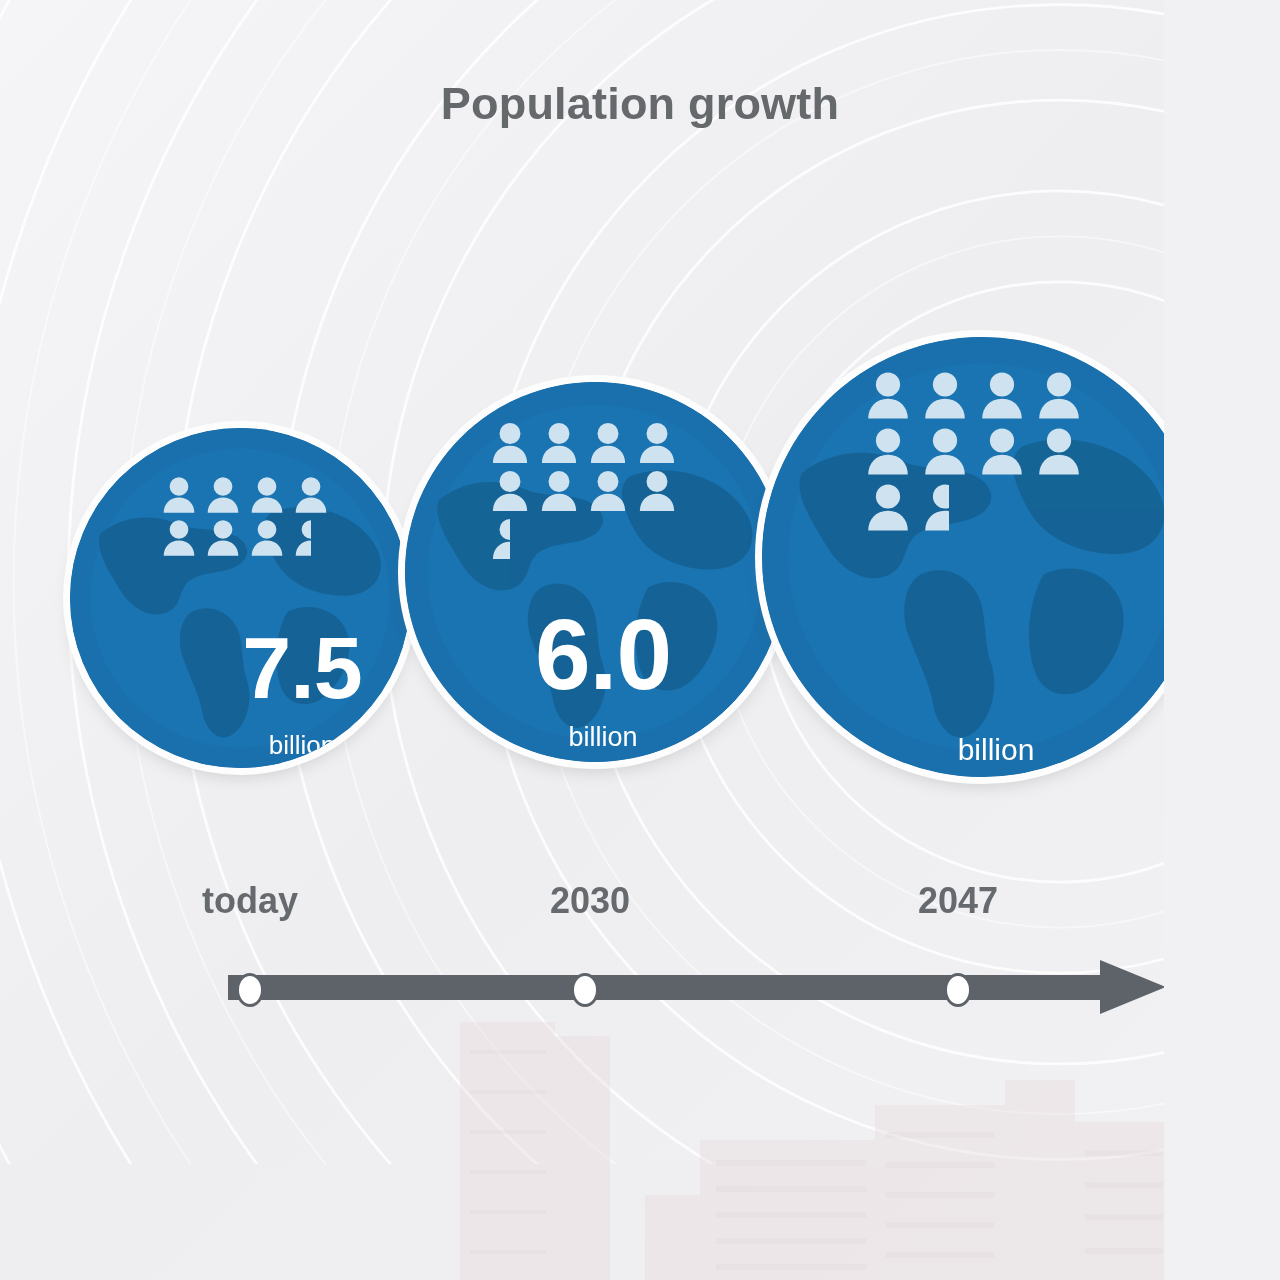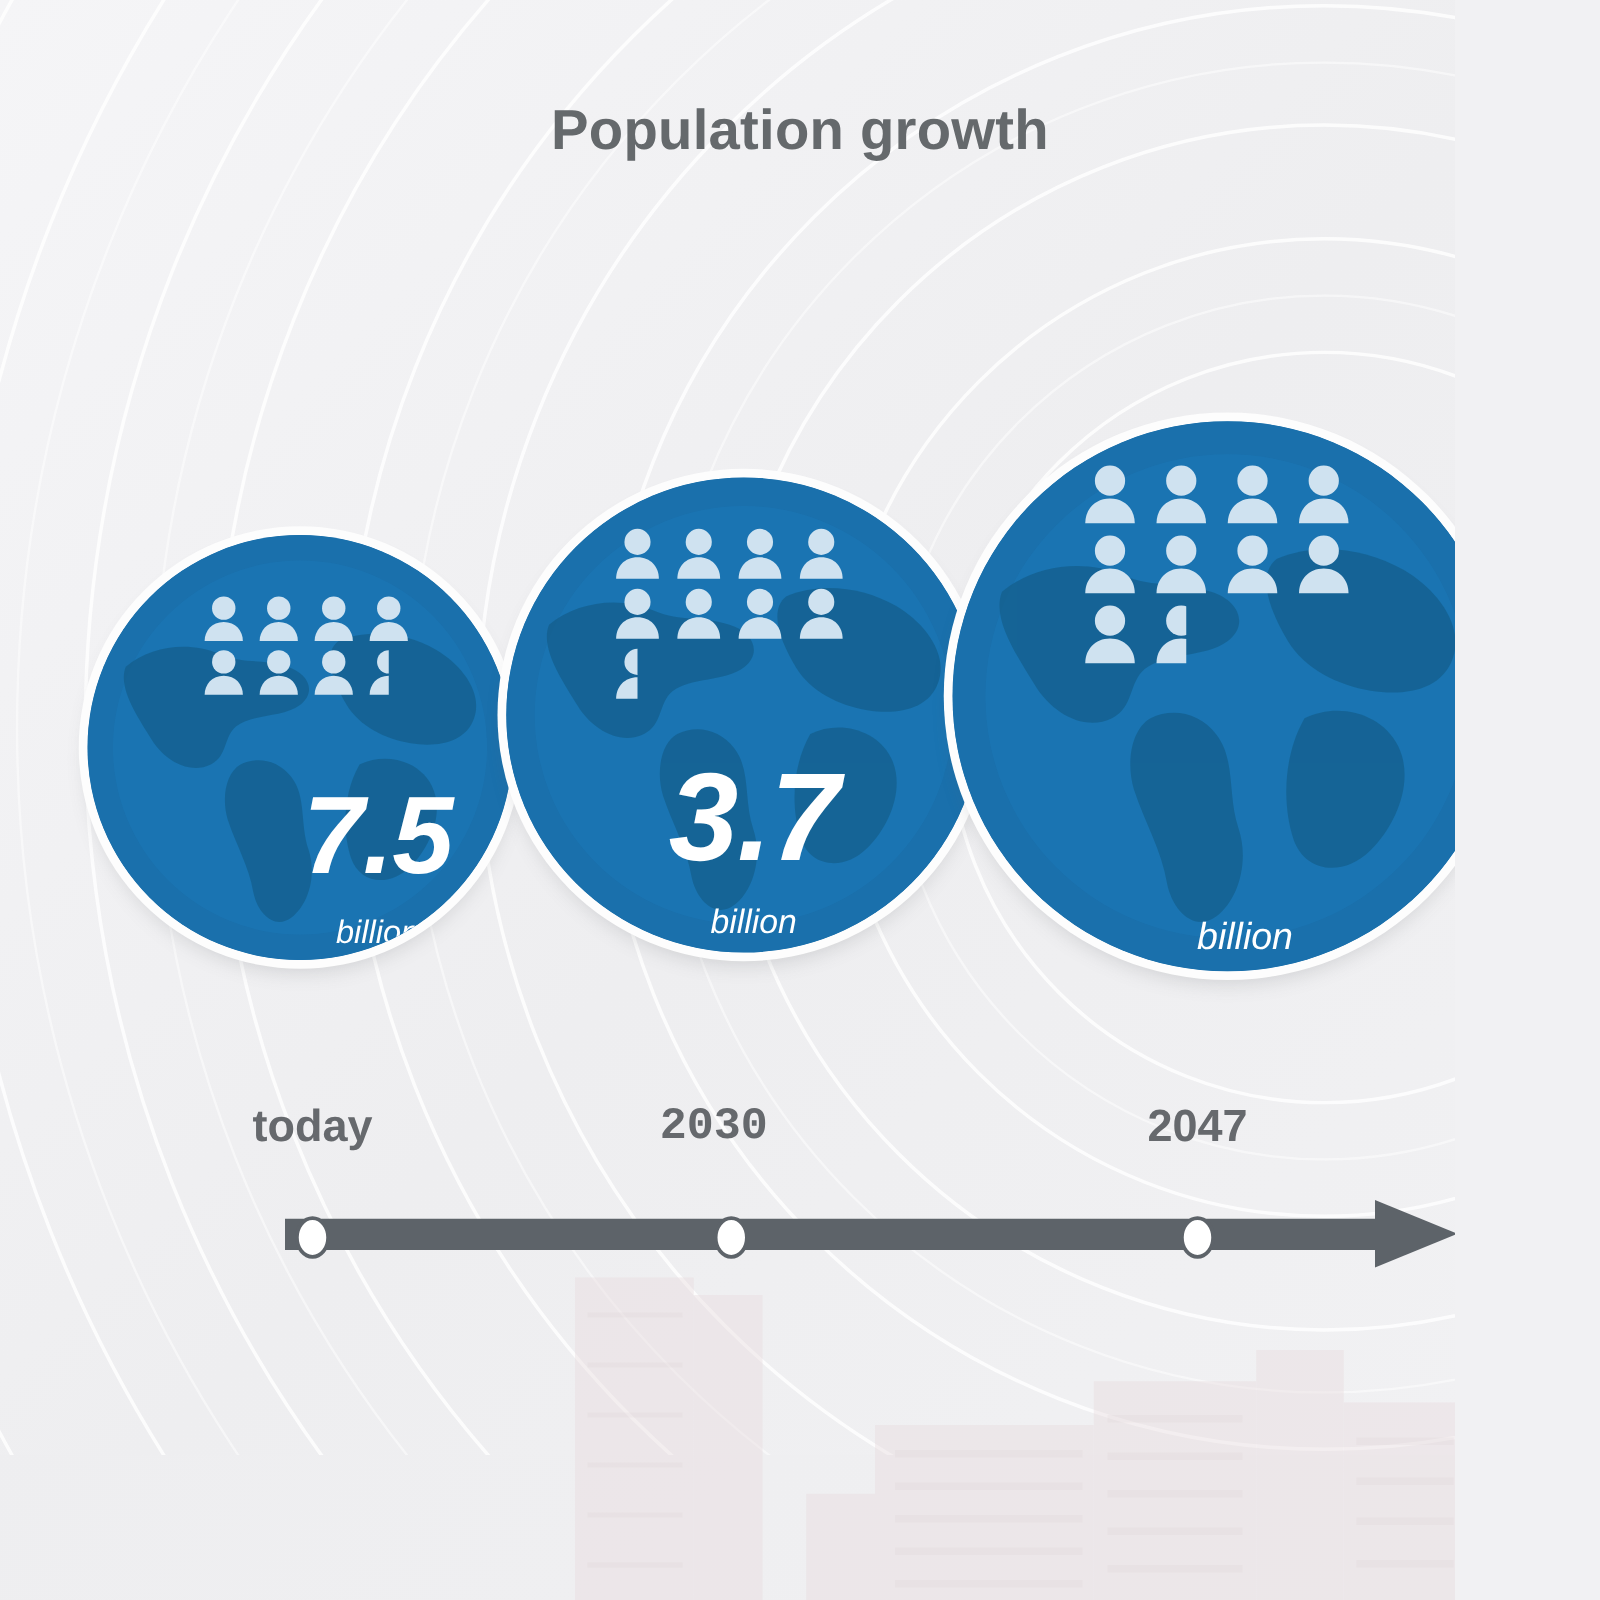--- a/index.html
+++ b/index.html
@@ -53,21 +53,20 @@
     letter-spacing: 0.2px;
   }
 
   
   .globe {
     position: absolute;
     border-radius: 50%;
     background: #1a70ac;
     box-shadow: 0 0 0 7px #fdfdfd, 0 9px 16px rgba(90,95,100,0.22);
     overflow: hidden;
-    font-style: italic;
   }
   .globe-svg {
     position: absolute;
     left: 0;
     top: 0;
     width: 100%;
     height: 100%;
   }
 
   .globe-content {
@@ -385,21 +384,21 @@
           </div>
           <div class="people-row" style="gap: 11px;">
             <div class="person" style="width: 19px; height: 42px;">
               <svg width="38" height="42" viewBox="0 0 40 44">
                 <circle cx="20" cy="12" r="11" fill="#cfe2f0"></circle>
                 <path d="M20 25 C31 25 38 33 38 43 L2 43 C2 33 9 25 20 25 Z" fill="#cfe2f0"></path>
               </svg>
             </div>
           </div>
         </div>
-      <div class="big-number">3.7</div>
+      <div class="big-number">6.0</div>
       <div class="unit-label">billion</div>
     </div>
   </div>
 
   <div class="globe" id="globe-3">
     <svg class="globe-svg" viewBox="0 0 200 200">
       <circle cx="100" cy="100" r="100" fill="#1a70ac"></circle>
       <circle cx="100" cy="100" r="88" fill="#1b79b8" opacity="0.55"></circle>
       <g fill="#14608f" opacity="0.8">
         <path d="M18 62 C30 52 48 50 62 56 C74 61 82 58 94 62 C104 65 108 74 100 80 C92 86 78 84 70 90 C64 95 66 104 58 108 C48 113 36 106 30 96 C24 86 14 72 18 62 Z"></path>
@@ -476,21 +475,21 @@
               </svg>
             </div>
           </div>
         </div>
       <div class="unit-label">billion</div>
     </div>
   </div>
 
   <div class="timeline">
     <div class="tl-label" style="left:250px;">today</div>
-    <div class="tl-label" style="left:571px;font-family:Liberation Mono, monospace;">2030</div>
+    <div class="tl-label" style="left:590px;">2030</div>
     <div class="tl-label" style="left:958px;">2047</div>
 
     <div class="tl-bar"></div>
     <div class="tl-arrow"></div>
 
     <div class="tl-dot" style="left:250px;"></div>
     <div class="tl-dot" style="left:585px;"></div>
     <div class="tl-dot" style="left:958px;"></div>
   </div>
 

